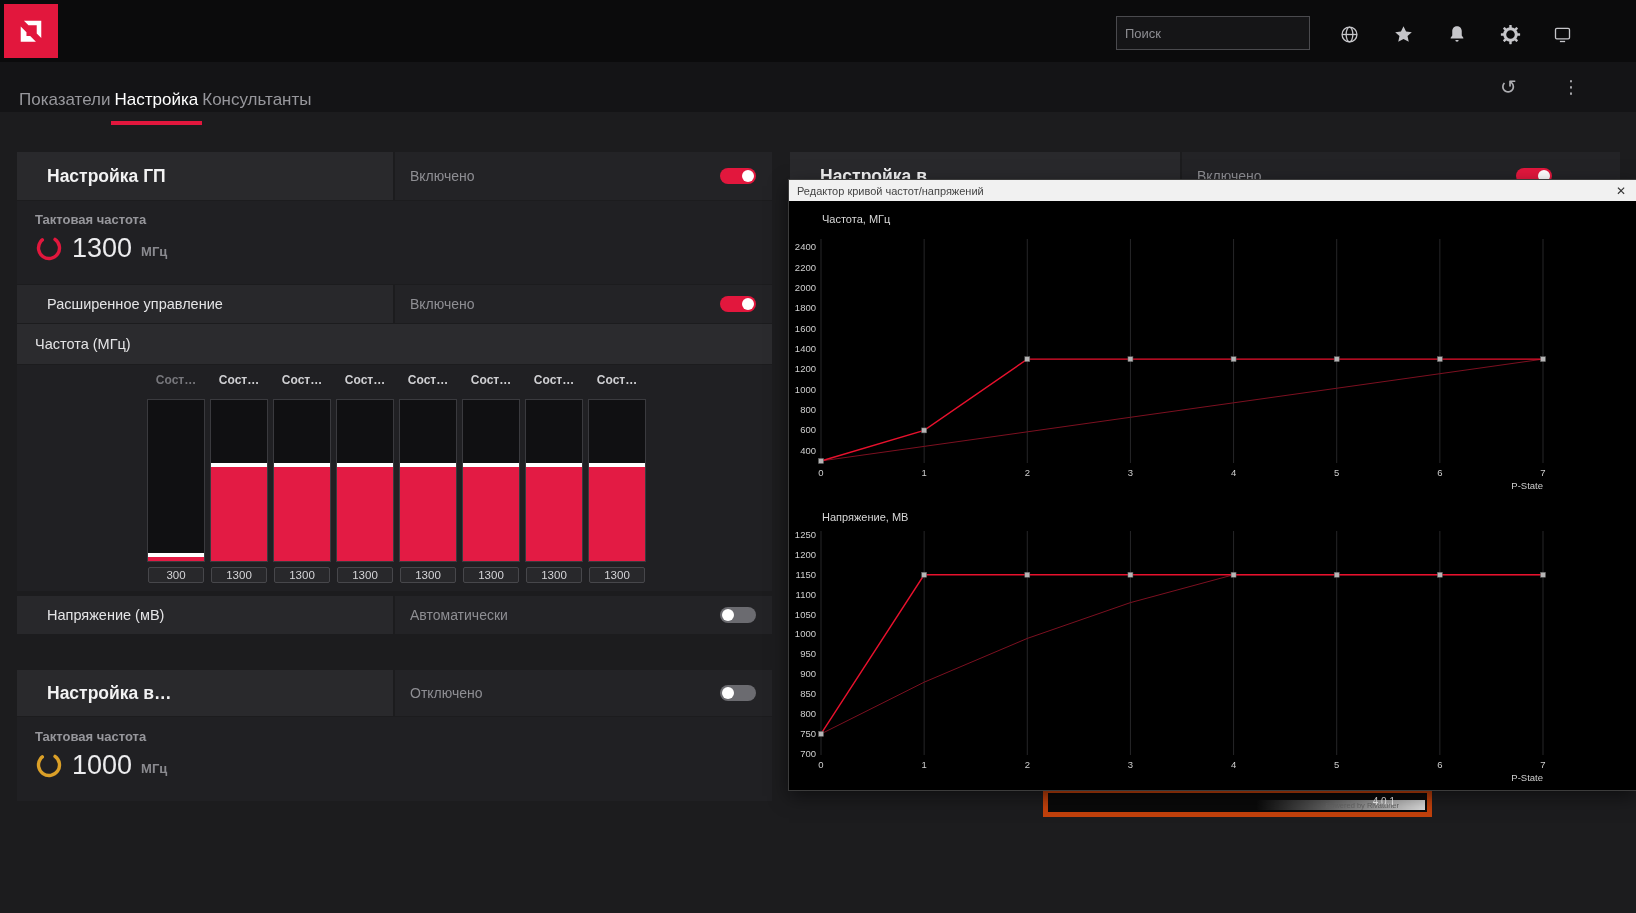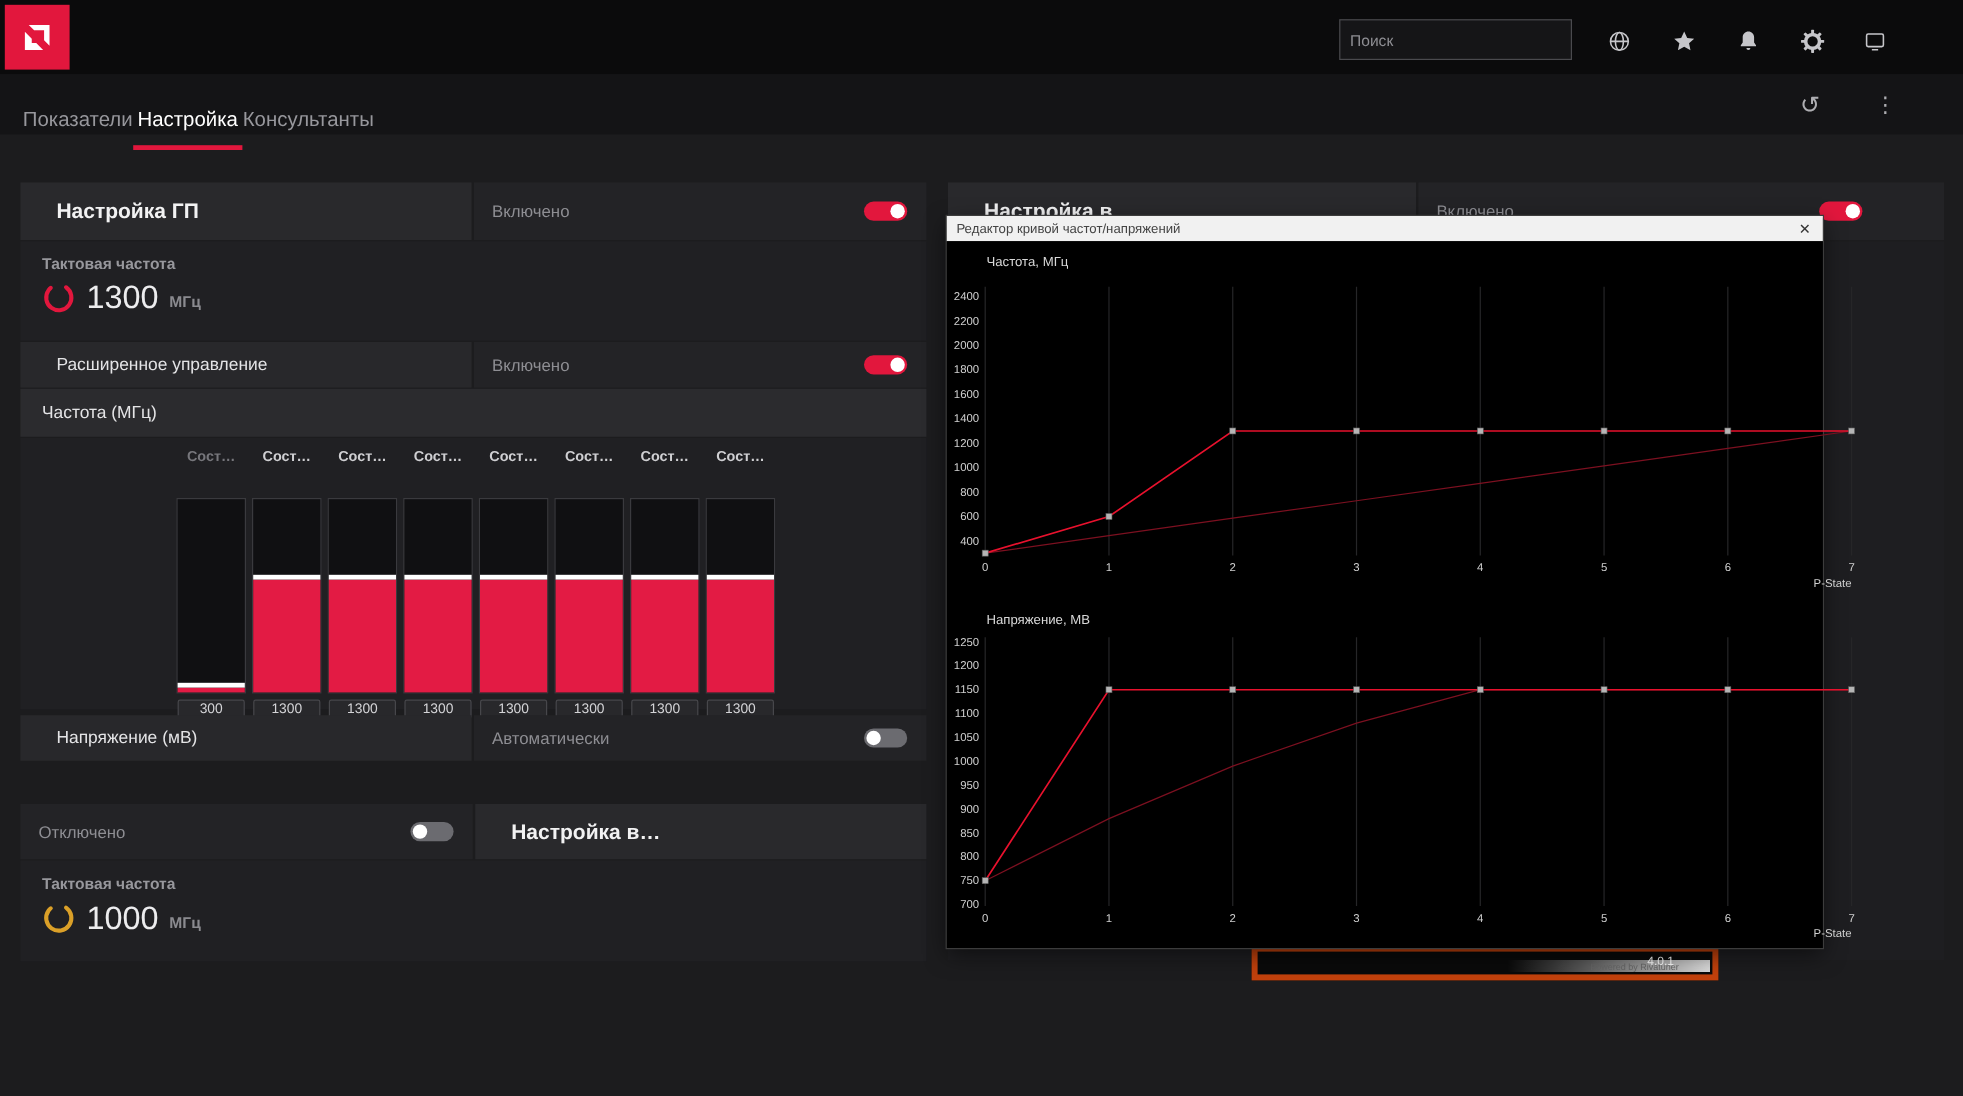--- a/index.html
+++ b/index.html
@@ -53,30 +53,30 @@
   .block{position:absolute;background:#202023}
   .clock-label{font-size:13px;font-weight:bold;color:#97979c;margin-bottom:7px}
   .clock-row{display:flex;align-items:center;gap:9px}
   .clock-value{font-size:27px;color:#ececee;line-height:1}
   .clock-unit{font-size:13px;font-weight:bold;color:#8a8a8f;margin-top:6px}
   .section-row{position:absolute;background:#2b2b2e;display:flex;align-items:center;padding-left:18px}
 
   
   .state-strip{position:absolute;left:130px;top:8px;display:flex;gap:5px}
   .state-col{width:58px;display:flex;flex-direction:column;align-items:center}
-  .state-header{height:18px;font-size:12px;font-weight:bold;color:#cfcfd2;margin-bottom:24px;white-space:nowrap}
+  .state-header{height:18px;font-size:12px;font-weight:bold;color:#cfcfd2;margin-bottom:8px;white-space:nowrap}
   .state-header.dim{color:#77777c}
   .state-track{position:relative;width:58px;height:163px;background:#101012;border:1px solid #3a3a3e;cursor:pointer}
   .state-fill{position:absolute;left:0;right:0;bottom:0;background:var(--bar,#e2173d)}
   .state-handle{position:absolute;left:0;right:0;height:4px;background:#fff}
   .state-value{margin-top:5px;width:56px;height:16px;background:#28282b;border:1px solid #47474b;
     border-radius:2px;font-size:11.5px;color:#d4d4d7;display:flex;align-items:center;justify-content:center;cursor:text}
 
   
-  #curve-window{position:absolute;left:789px;top:180px;width:730px;height:610px;z-index:10;
+  #curve-window{position:absolute;left:789px;top:180px;width:847px;height:610px;z-index:10;
     box-shadow:0 0 0 1px #3c3c3c, 0 6px 18px rgba(0,0,0,.55)}
   #curve-titlebar{height:21px;background:#f1f1f1;display:flex;align-items:center;justify-content:space-between;padding-left:8px}
   #curve-titlebar .ttl{font-size:11px;color:#444;white-space:nowrap}
   #curve-close{width:30px;height:21px;display:flex;align-items:center;justify-content:center;
     color:#333;font-size:12px;cursor:pointer}
   #curve-body{position:relative;height:589px;background:#000}
   .chart-title{position:absolute;left:33px;font-size:11px;color:#d8d8d8;white-space:nowrap}
   .curve-svg{position:absolute;left:4px}
   svg text{font-family:"Liberation Sans",sans-serif}
 
@@ -272,28 +272,28 @@
     </div>
     <div class="seg seg-right">
       <span class="status-text">Автоматически</span>
       <div class="toggle">
           <div class="knob"></div>
         </div>
     </div>
   </div>
 
   <div class="card-header" style="left:17px;top:670px;width:755px;height:46px">
+    <div class="seg seg-left" style="width:376px">
+      <span class="card-title">Настройка в…</span>
+    </div>
     <div class="seg seg-right">
       <span class="status-text">Отключено</span>
       <div class="toggle">
           <div class="knob"></div>
         </div>
-    </div>
-    <div class="seg seg-left" style="width:376px">
-      <span class="card-title">Настройка в…</span>
     </div>
   </div>
 
   <div class="block" style="left:17px;top:717px;width:755px;height:84px;padding:12px 0 0 18px">
     <div class="clock-label">Тактовая частота</div>
     <div class="clock-row">
       <svg width="28" height="28" viewBox="0 0 28 28">
         <circle cx="14" cy="14" r="10.5" fill="none" stroke="#dba028" stroke-width="3.4" stroke-linecap="round" stroke-dasharray="52 14" transform="rotate(-55 14 14)"></circle>
       </svg>
       <span class="clock-value">1000</span>

